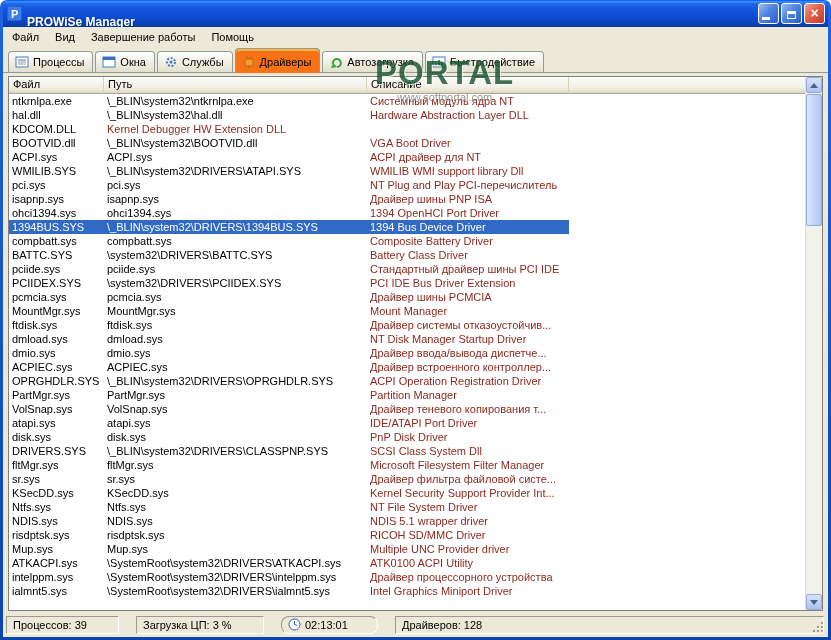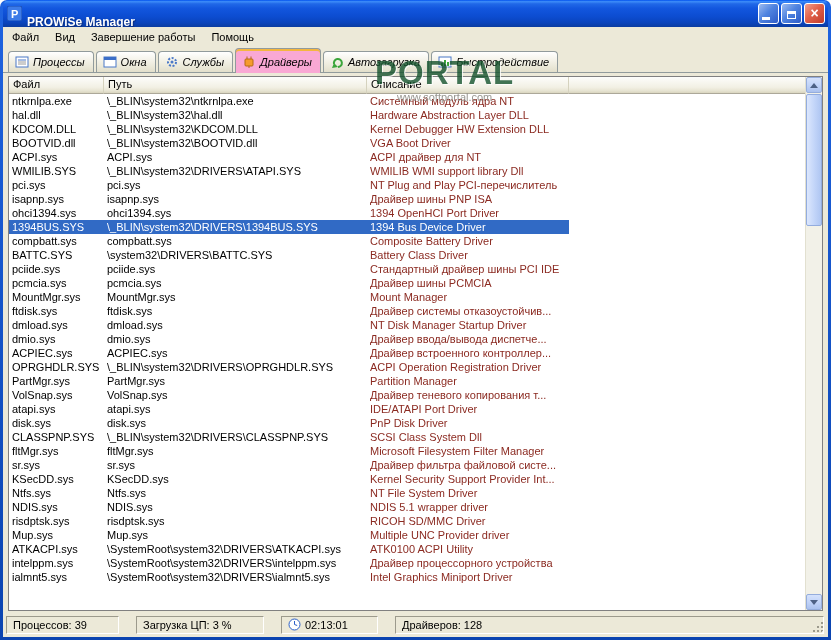--- a/index.html
+++ b/index.html
@@ -60,25 +60,24 @@
     border-bottom:1px solid #919B9C;
   }
   .tab {
     display:flex; align-items:center; gap:4px;
     height:21px; padding:2px 8px 2px 6px; margin-right:2px;
     font-size:11px; white-space:nowrap;
     background:linear-gradient(180deg,#FFFFFF 0%,#F0EEE1 55%,#E2DFCB 100%);
     border:1px solid #919B9C; border-bottom:none;
     border-radius:4px 4px 0 0;
     cursor:default;
-    font-style:italic;
   }
   .tab.active {
     height:25px; padding-top:4px; margin-bottom:-1px;
-    background:#f9a8d4;
+    background:#f97316;
     box-shadow:inset 0 2px 0 #F4B63F;
   }
   .ticon { display:inline-flex; width:14px; height:14px; }
 
   
   .watermark {
     position:absolute; left:372px; top:28px; z-index:20;
     text-align:center; pointer-events:none;
   }
   .wm-big {
@@ -143,21 +142,21 @@
     padding:2px 4px 3px 3px; gap:17px;
     position:relative; font-size:11px;
   }
   .panel {
     height:18px; padding:1px 6px;
     display:flex; align-items:center; gap:4px;
     border:1px solid;
     border-color:#9C9A8C #FFFFFF #FFFFFF #9C9A8C;
     white-space:nowrap; overflow:hidden;
   }
-  .p1 { width:113px; } .p2 { width:128px; } .p3 { width:97px; }
+  .p1 { width:113px; } .p2 { width:128px; } .p3 { width:97px;border-radius:8px; }
   .p4 { flex:1; }
   .clock { display:inline-flex; width:13px; height:13px; }
   .grip { position:absolute; right:4px; bottom:4px; width:13px; height:13px; }
 </style>
 </head>
 <body>
 
 <div class="frame">
 
   <div class="titlebar">
@@ -272,21 +271,20 @@
               <div class="cell c1">\_BLIN\system32\ntkrnlpa.exe</div>
               <div class="cell c2">Системный модуль ядра NT</div>
             </div>
             <div class="lv-row">
               <div class="cell c0">hal.dll</div>
               <div class="cell c1">\_BLIN\system32\hal.dll</div>
               <div class="cell c2">Hardware Abstraction Layer DLL</div>
             </div>
             <div class="lv-row">
               <div class="cell c0">KDCOM.DLL</div>
-              <div class="cell c1">\_BLIN\system32\KDCOM.DLL</div>
               <div class="cell c2">Kernel Debugger HW Extension DLL</div>
             </div>
             <div class="lv-row">
               <div class="cell c0">BOOTVID.dll</div>
               <div class="cell c1">\_BLIN\system32\BOOTVID.dll</div>
               <div class="cell c2">VGA Boot Driver</div>
             </div>
             <div class="lv-row">
               <div class="cell c0">ACPI.sys</div>
               <div class="cell c1">ACPI.sys</div>
@@ -326,20 +324,25 @@
               <div class="cell c0">BATTC.SYS</div>
               <div class="cell c1">\system32\DRIVERS\BATTC.SYS</div>
               <div class="cell c2">Battery Class Driver</div>
             </div>
             <div class="lv-row">
               <div class="cell c0">pciide.sys</div>
               <div class="cell c1">pciide.sys</div>
               <div class="cell c2">Стандартный драйвер шины PCI IDE</div>
             </div>
             <div class="lv-row">
+              <div class="cell c0">PCIIDEX.SYS</div>
+              <div class="cell c1">\system32\DRIVERS\PCIIDEX.SYS</div>
+              <div class="cell c2">PCI IDE Bus Driver Extension</div>
+            </div>
+            <div class="lv-row">
               <div class="cell c0">pcmcia.sys</div>
               <div class="cell c1">pcmcia.sys</div>
               <div class="cell c2">Драйвер шины PCMCIA</div>
             </div>
             <div class="lv-row">
               <div class="cell c0">MountMgr.sys</div>
               <div class="cell c1">MountMgr.sys</div>
               <div class="cell c2">Mount Manager</div>
             </div>
             <div class="lv-row">
@@ -381,21 +384,21 @@
               <div class="cell c0">atapi.sys</div>
               <div class="cell c1">atapi.sys</div>
               <div class="cell c2">IDE/ATAPI Port Driver</div>
             </div>
             <div class="lv-row">
               <div class="cell c0">disk.sys</div>
               <div class="cell c1">disk.sys</div>
               <div class="cell c2">PnP Disk Driver</div>
             </div>
             <div class="lv-row">
-              <div class="cell c0">CLASSPNP.SYS</div>
+              <div class="cell c0">DRIVERS.SYS</div>
               <div class="cell c1">\_BLIN\system32\DRIVERS\CLASSPNP.SYS</div>
               <div class="cell c2">SCSI Class System Dll</div>
             </div>
             <div class="lv-row">
               <div class="cell c0">fltMgr.sys</div>
               <div class="cell c1">fltMgr.sys</div>
               <div class="cell c2">Microsoft Filesystem Filter Manager</div>
             </div>
             <div class="lv-row">
               <div class="cell c0">sr.sys</div>

